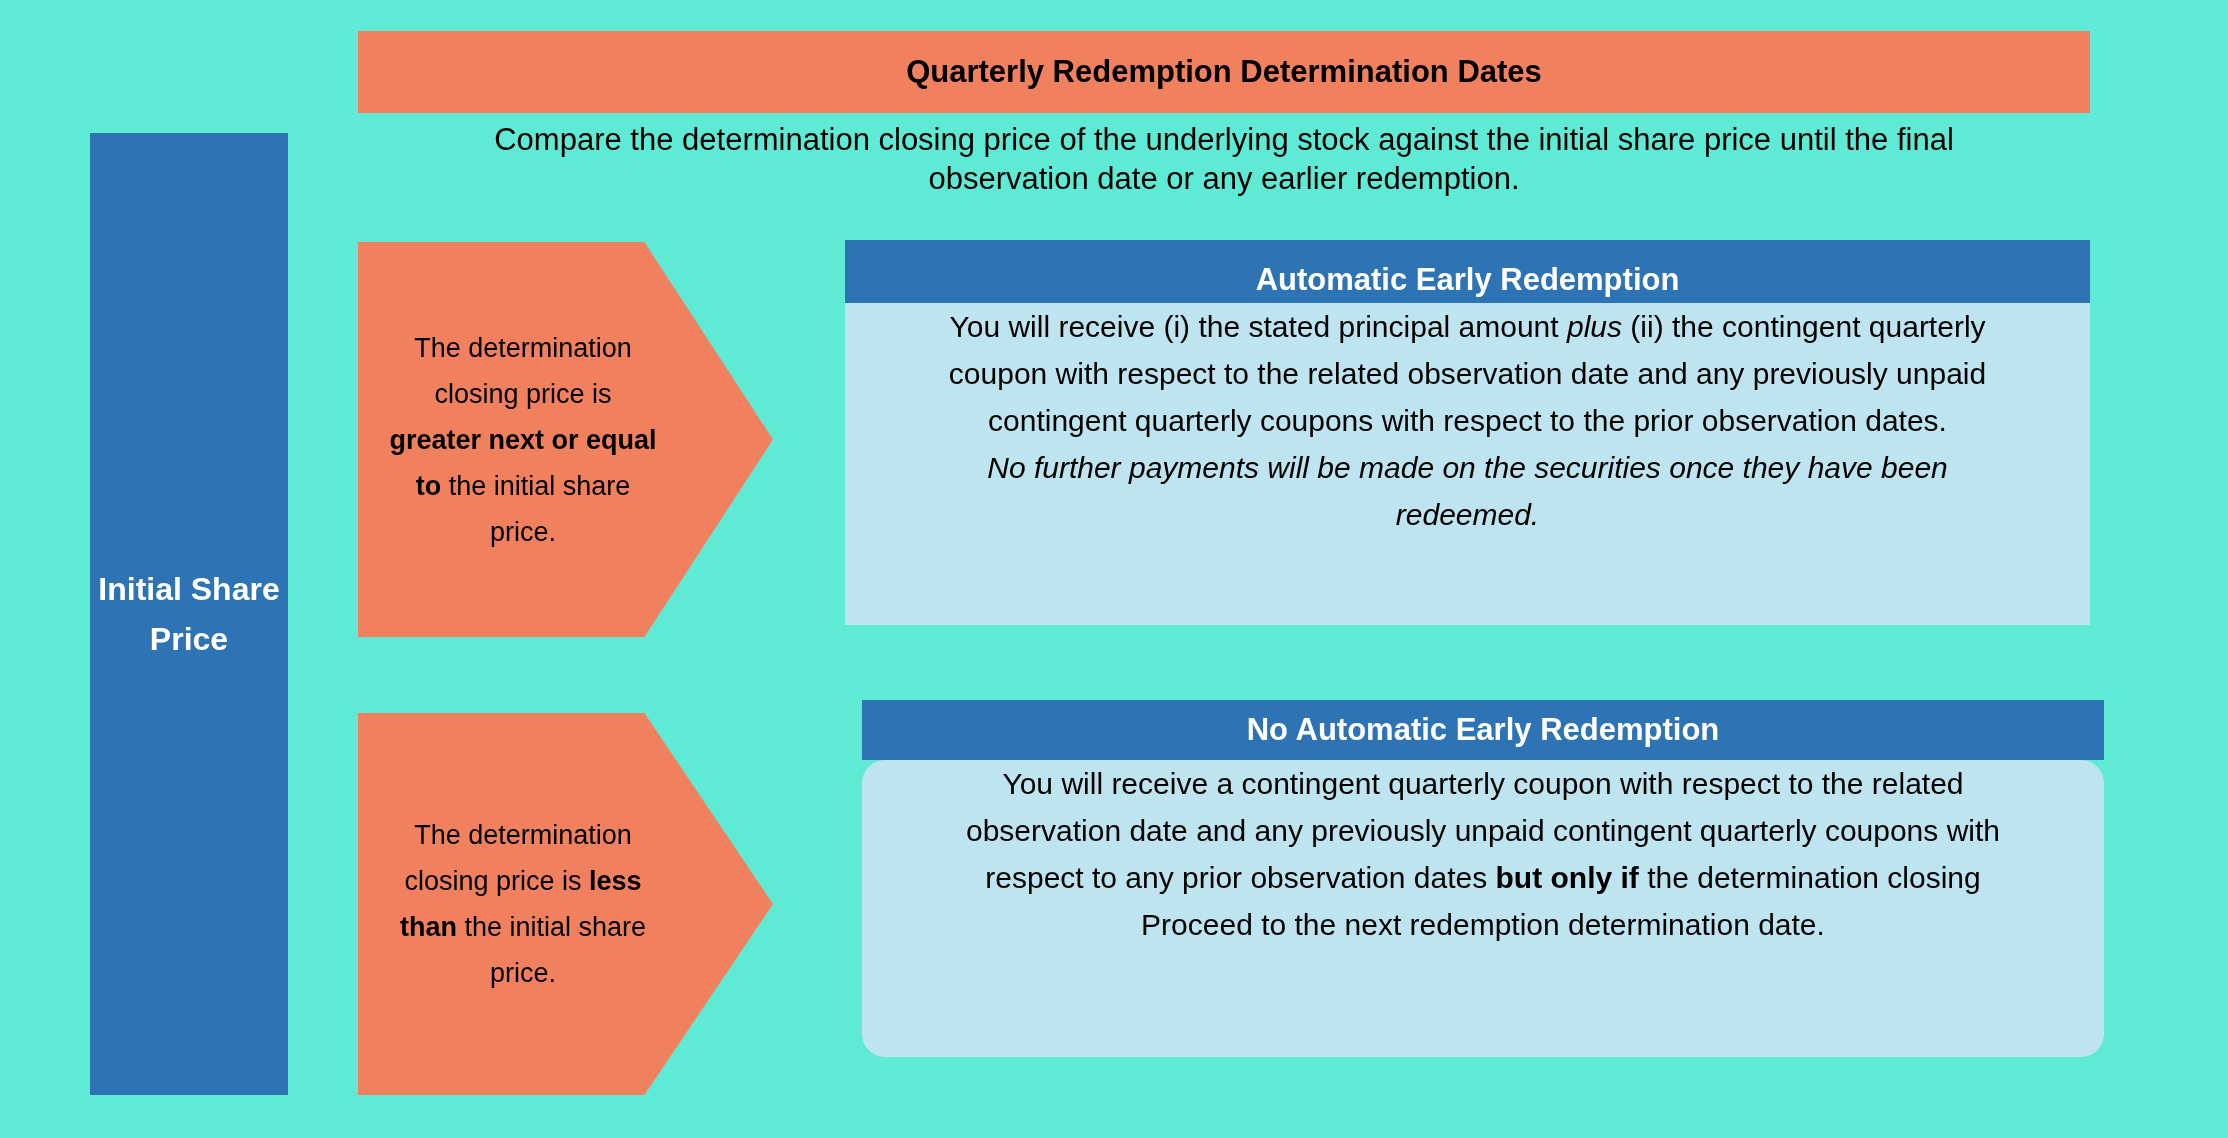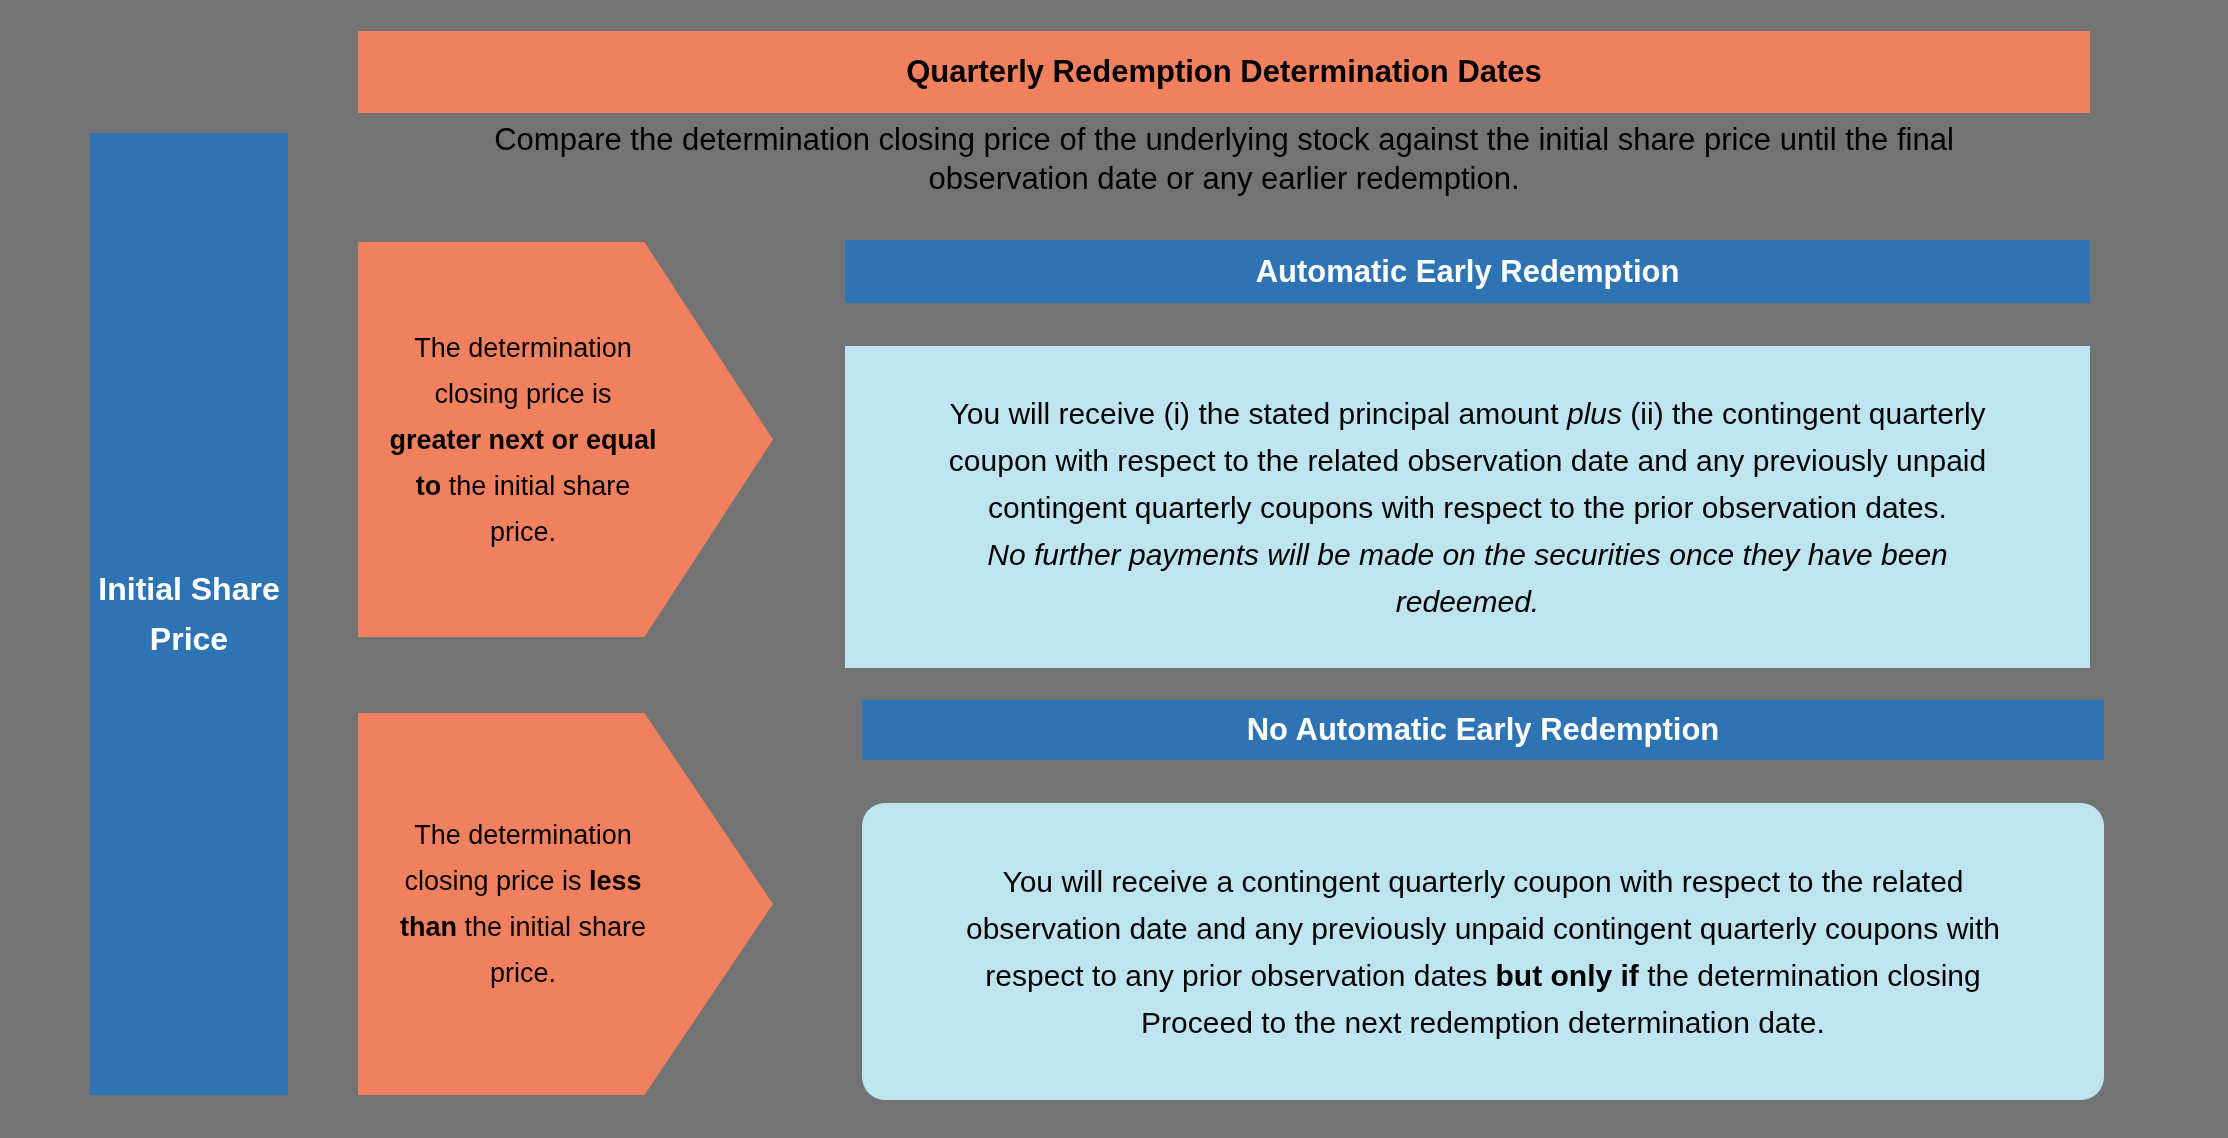--- a/index.html
+++ b/index.html
@@ -1,20 +1,20 @@
 <!DOCTYPE html>
 <html style="--orange: #F1815E; --blue: #2E74B5; --light-blue: #BEE4F0;"><head>
 <meta charset="utf-8">
 <style>
   html,body{margin:0;padding:0;background:#ffffff;}
   #canvas{
     position:relative;
     width:2228px;
     height:1138px;
-    background:#737373;
+    background:#5eead4;
     font-family:"Liberation Sans", sans-serif;
     color:#000000;
     overflow:hidden;
   }
   .abs{position:absolute;}
 
   
   .banner{
     left:358px; top:31px; width:1732px; height:82px;
     background:var(--orange);
@@ -55,26 +55,26 @@
   .arrow-text div{white-space:nowrap;}
 
   
   .outcome-header{
     background:var(--blue);
     display:flex; align-items:center; justify-content:center;
     color:#ffffff; font-size:31px; font-weight:bold;
   }
   .outcome-body{
     background:var(--light-blue);
-    display:flex; flex-direction:column; align-items:center; justify-content:center;
-    font-size:30px; line-height:47px; text-align:center;margin-top:43px;
+    display:flex; flex-direction:column; align-items:center; 
+    font-size:30px; line-height:47px; text-align:center;
   }
   .outcome-body div{white-space:nowrap;}
 
-  .hdr1{left:845px; top:240px; width:1245px; height:63px;}
+  .hdr1{left:845px; top:240px; width:1245px; height:80px;}
   .body1{left:845px; top:303px; width:1245px; height:322px;}
   .hdr2{left:862px; top:700px; width:1242px; height:60px;}
   .body2{left:862px; top:760px; width:1242px; height:297px;border-radius:23px;}
 
   .b{font-weight:bold;}
   .i{font-style:italic;}
 </style>
 </head>
 <body>
 

